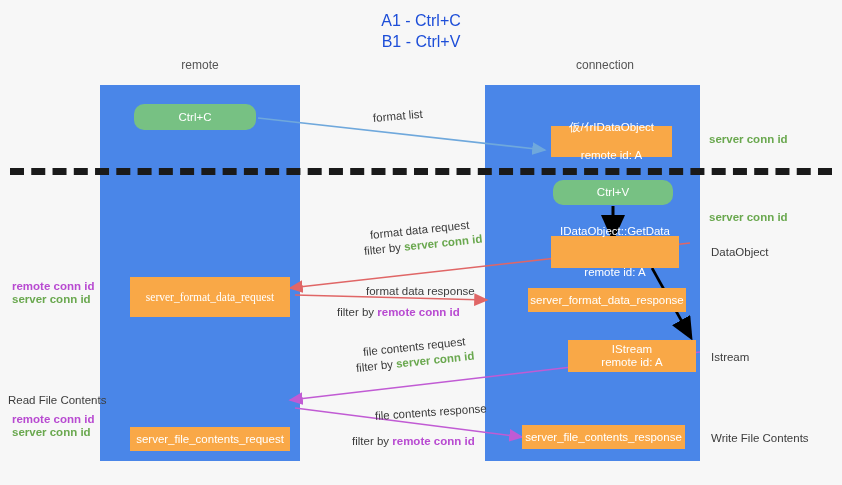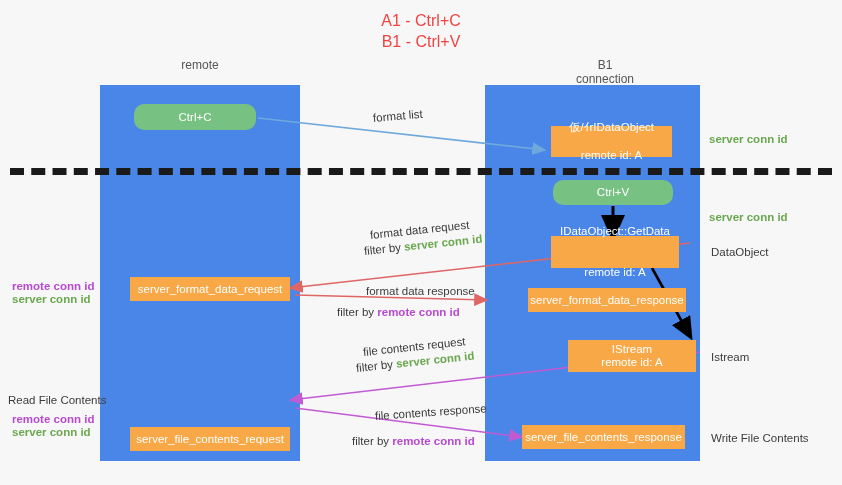--- a/index.html
+++ b/index.html
@@ -9,21 +9,21 @@
     background:#f7f7f7;
     font-family:"Liberation Sans","DejaVu Sans",sans-serif;
     position:relative;overflow:hidden;
     color:#3c3c3c;
   }
   #stage{position:absolute;left:0;top:0;width:842px;height:485px;}
 
   
   .title{
     position:absolute;left:0;top:10px;width:842px;
-    text-align:center;font-size:16px;line-height:21px;color:#ef4444;
+    text-align:center;font-size:16px;line-height:21px;color:#1d4ed8;
   }
 
   
   .lane-head{
     position:absolute;text-align:center;font-size:12px;line-height:14px;color:#555;
   }
   .lane-head .l1{display:block;}
   .lane-head .l2{display:block;}
 
   
@@ -74,21 +74,20 @@
 
   <div class="title">
     <div>A1 - Ctrl+C</div>
     <div>B1 - Ctrl+V</div>
   </div>
 
   <div class="lane-head" style="left:140px;top:58px;width:120px;">
     <span class="l2">remote</span>
   </div>
   <div class="lane-head" style="left:535px;top:58px;width:140px;">
-    <span class="l1">B1</span>
     <span class="l2">connection</span>
   </div>
 
   <div class="lane" style="left:100px;top:85px;width:200px;height:376px;"></div>
   <div class="lane" style="left:485px;top:85px;width:215px;height:376px;"></div>
 
   <svg class="overlay">
     <defs>
       <marker id="ah-blue" markerWidth="9" markerHeight="8" refX="8" refY="4" orient="auto">
         <path d="M0,0 L9,4 L0,8 z" fill="#6fa8dc"></path>
@@ -137,21 +136,21 @@
   <div class="box orange" style="left:551px;top:236px;width:128px;height:32px;flex-direction:column;gap:28px;">
     <span>IDataObject::GetData</span>
     <span>remote id: A</span>
   </div>
 
   <div class="box orange" style="left:568px;top:340px;width:128px;height:32px;flex-direction:column;">
     <span>IStream</span>
     <span>remote id: A</span>
   </div>
 
-  <div class="box orange" style="left:130px;top:277px;width:160px;height:24px;">
+  <div class="box orange" style="left:130px;top:277px;width:160px;height:40px;font-family:Liberation Serif, serif;">
     <span class="inner">server_format_data_request</span>
   </div>
 
   <div class="box orange" style="left:487px;top:288px;width:158px;height:24px;margin-left:41px;">
     <span class="inner">server_format_data_response</span>
   </div>
 
   <div class="box orange" style="left:130px;top:393px;width:160px;height:24px;margin-top:34px;">
     <span class="inner">server_file_contents_request</span>
   </div>

